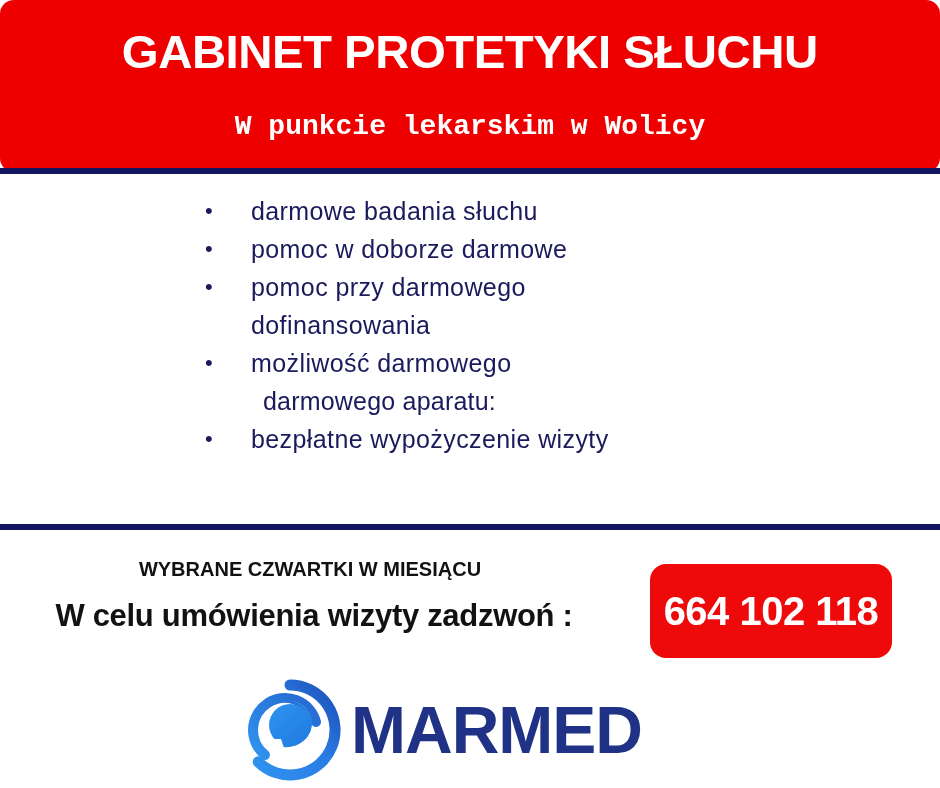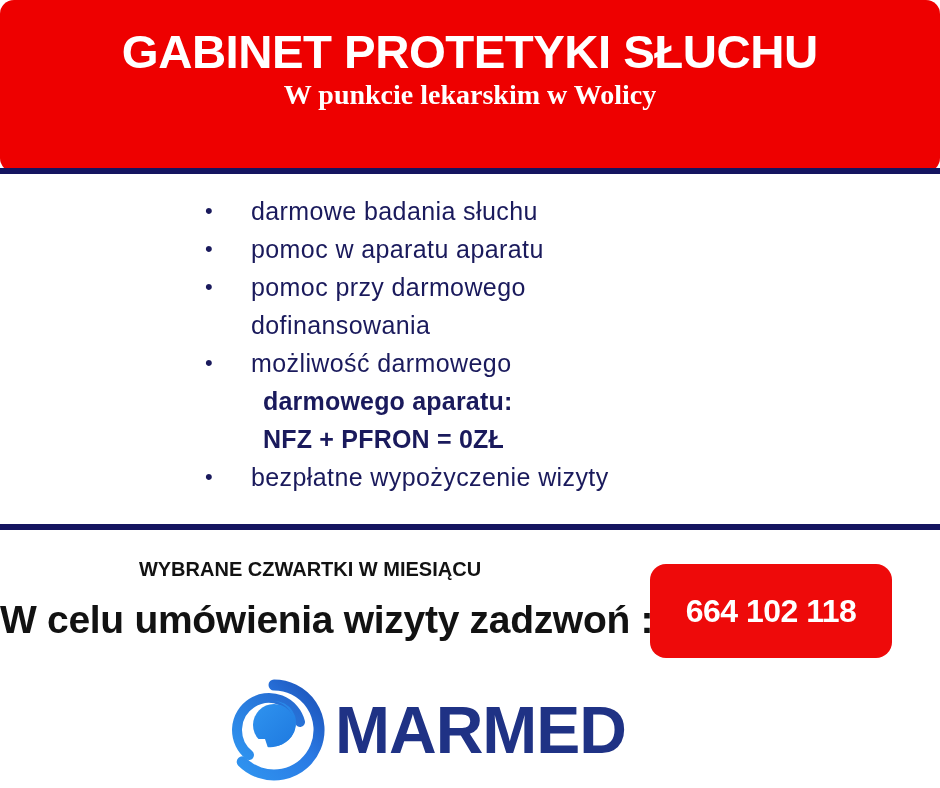--- a/index.html
+++ b/index.html
@@ -29,40 +29,41 @@
     width: 940px;
     height: 172px;
     background: #ee0000;
     border-radius: 14px;
     box-sizing: border-box;
     display: flex;
     flex-direction: column;
     align-items: center;
     justify-content: flex-start;
     padding-top: 28px;
+    gap: 16px;
   }
   .banner-title {
     color: #ffffff;
     font-family: "Liberation Sans", sans-serif;
     font-weight: bold;
     font-size: 46px;
     line-height: 1.05;
     letter-spacing: -0.5px;
     text-align: center;
     white-space: nowrap;
     transform: scaleX(1.03);
   }
   .banner-subtitle {
     color: #ffffff;
-    font-family: Liberation Serif, serif;
+    font-family: Liberation Mono, monospace;
     font-weight: bold;
     font-size: 28px;
     line-height: 1.1;
     text-align: center;
-    margin-top: 4px;
+    margin-top: 20px;
     white-space: nowrap;
   }
 
   
   .divider {
     position: absolute;
     left: 0;
     width: 940px;
     height: 6px;
     background: #151560;
@@ -92,21 +93,21 @@
     flex: 0 0 auto;
     width: 18px;
     color: #1a1a5c;
     font-size: 22px;
     line-height: 38px;
     text-align: left;
   }
   .bullet-dot.blank { visibility: hidden; }
   .feature-text { flex: 1 1 auto; margin-left: 28px; }
   .feature-row.strong .feature-text {
-    font-weight: bold;
+    font-weight: normal;
     letter-spacing: 0.2px;
   }
   .feature-row.indent { padding-left: 12px; }
 
   
   .cta {
     position: absolute;
     left: 0;
     top: 540px;
     width: 935px;
@@ -127,55 +128,56 @@
   }
   .cta-headline {
     position: absolute;
     left: 0;
     top: 58px;
     width: 628px;
     text-align: center;
     color: #121212;
     font-family: "Liberation Sans", sans-serif;
     font-weight: bold;
-    font-size: 39px;
+    font-size: 31px;
     letter-spacing: -0.3px;
     white-space: nowrap;
   }
   .phone-badge {
     position: absolute;
     left: 650px;
     top: 24px;
     width: 242px;
     height: 94px;
     background: #ee0a0a;
     border-radius: 16px;
     display: flex;
     align-items: center;
     justify-content: center;
   }
   .phone-number {
     color: #ffffff;
     font-family: "Liberation Sans", sans-serif;
     font-weight: bold;
-    font-size: 32px;
+    font-size: 40px;
     letter-spacing: -0.5px;
     white-space: nowrap;
   }
 
   
   .logo {
     position: absolute;
     left: 0;
     top: 672px;
     width: 847px;
     height: 116px;
     display: flex;
     align-items: center;
     justify-content: center;
+    padding-left: 16px;
   }
   .logo-mark {
     width: 106px;
     height: 106px;
     flex: 0 0 auto;
     margin-right: 8px;
   }
   .logo-wordmark {
     color: #1f3285;
     font-family: "Liberation Sans", sans-serif;
@@ -200,21 +202,21 @@
 
   <div class="features">
 
     <div class="feature-row">
       <span class="bullet-dot">•</span>
       <span class="feature-text">darmowe badania słuchu</span>
     </div>
 
     <div class="feature-row">
       <span class="bullet-dot">•</span>
-      <span class="feature-text">pomoc w aparatu aparatu</span>
+      <span class="feature-text">pomoc w doborze darmowe</span>
     </div>
 
     <div class="feature-row">
       <span class="bullet-dot">•</span>
       <span class="feature-text">pomoc przy darmowego</span>
     </div>
 
     <div class="feature-row">
       <span class="bullet-dot blank"></span>
       <span class="feature-text">dofinansowania</span>
@@ -223,24 +225,20 @@
     <div class="feature-row">
       <span class="bullet-dot">•</span>
       <span class="feature-text">możliwość darmowego</span>
     </div>
 
     <div class="feature-row strong indent">
       <span class="bullet-dot blank"></span>
       <span class="feature-text">darmowego aparatu:</span>
     </div>
 
-    <div class="feature-row strong indent">
-      <span class="bullet-dot blank"></span>
-      <span class="feature-text">NFZ + PFRON = 0ZŁ</span>
-    </div>
 
     <div class="feature-row">
       <span class="bullet-dot">•</span>
       <span class="feature-text">bezpłatne wypożyczenie wizyty</span>
     </div>
 
   </div>
 
   <div class="divider divider-bottom"></div>
 

